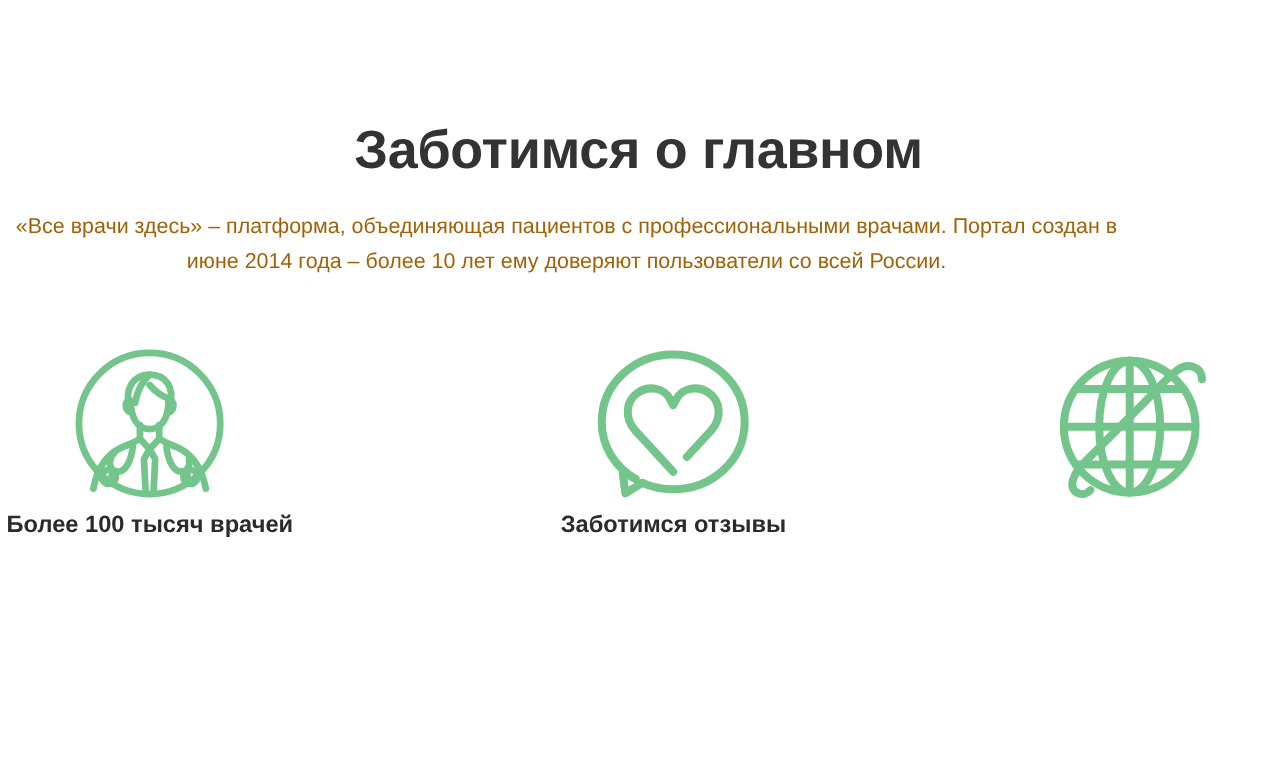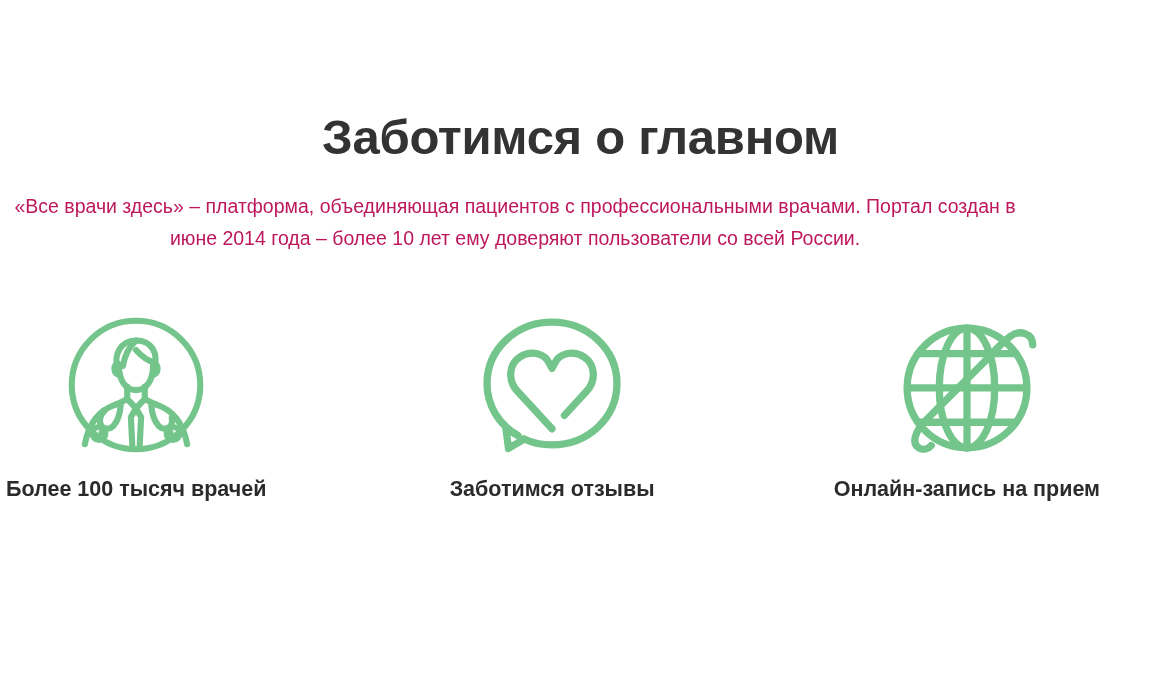--- a/index.html
+++ b/index.html
@@ -39,21 +39,21 @@
   }
 
   .section-lead {
     margin: 0;
     padding: 0;
     width: 1030px;
     margin-top: 28px;
     font-size: 19.5px;
     line-height: 32px;
     font-weight: 400;
-    color: #be185d;
+    color: #a16207;
     text-align: center;
   }
 
   .features {
     margin-top: 58px;
     width: 1100px;
     display: flex;
     flex-direction: row;
     justify-content: space-between;
     align-items: flex-start;
@@ -72,21 +72,21 @@
     display: block;
   }
 
   .feature-icon svg {
     display: block;
     width: 146px;
     height: 146px;
   }
 
   .feature-label {
-    margin-top: 18px;
+    margin-top: 6px;
     font-size: 21.5px;
     line-height: 26px;
     font-weight: 700;
     color: #2b2b2b;
     text-align: center;
     white-space: nowrap;
   }
 
   
   .feature-0 { margin-left: 6px; }
@@ -167,18 +167,17 @@
             <path d="M50 11 L50 93"></path>
 
             <path d="M16.5 28.5 L83.5 28.5"></path>
             <path d="M9.6 52 L90.4 52"></path>
             <path d="M16.5 75.5 L83.5 75.5"></path>
 
             <path d="M95 22.5 C95 14.5 86 12 80 16.5 C73 21.5 66 30 58 38 C46 50 32 64 22 74 C14 82 12 90 17 93 C20 94.8 23.5 93.8 25.5 91.5"></path>
           </g>
         </svg>
       </span>
-      <span class="feature-label">Онлайн-запись на прием</span>
     </div>
 
 
   </div>
 </div>
 
 </body></html>

